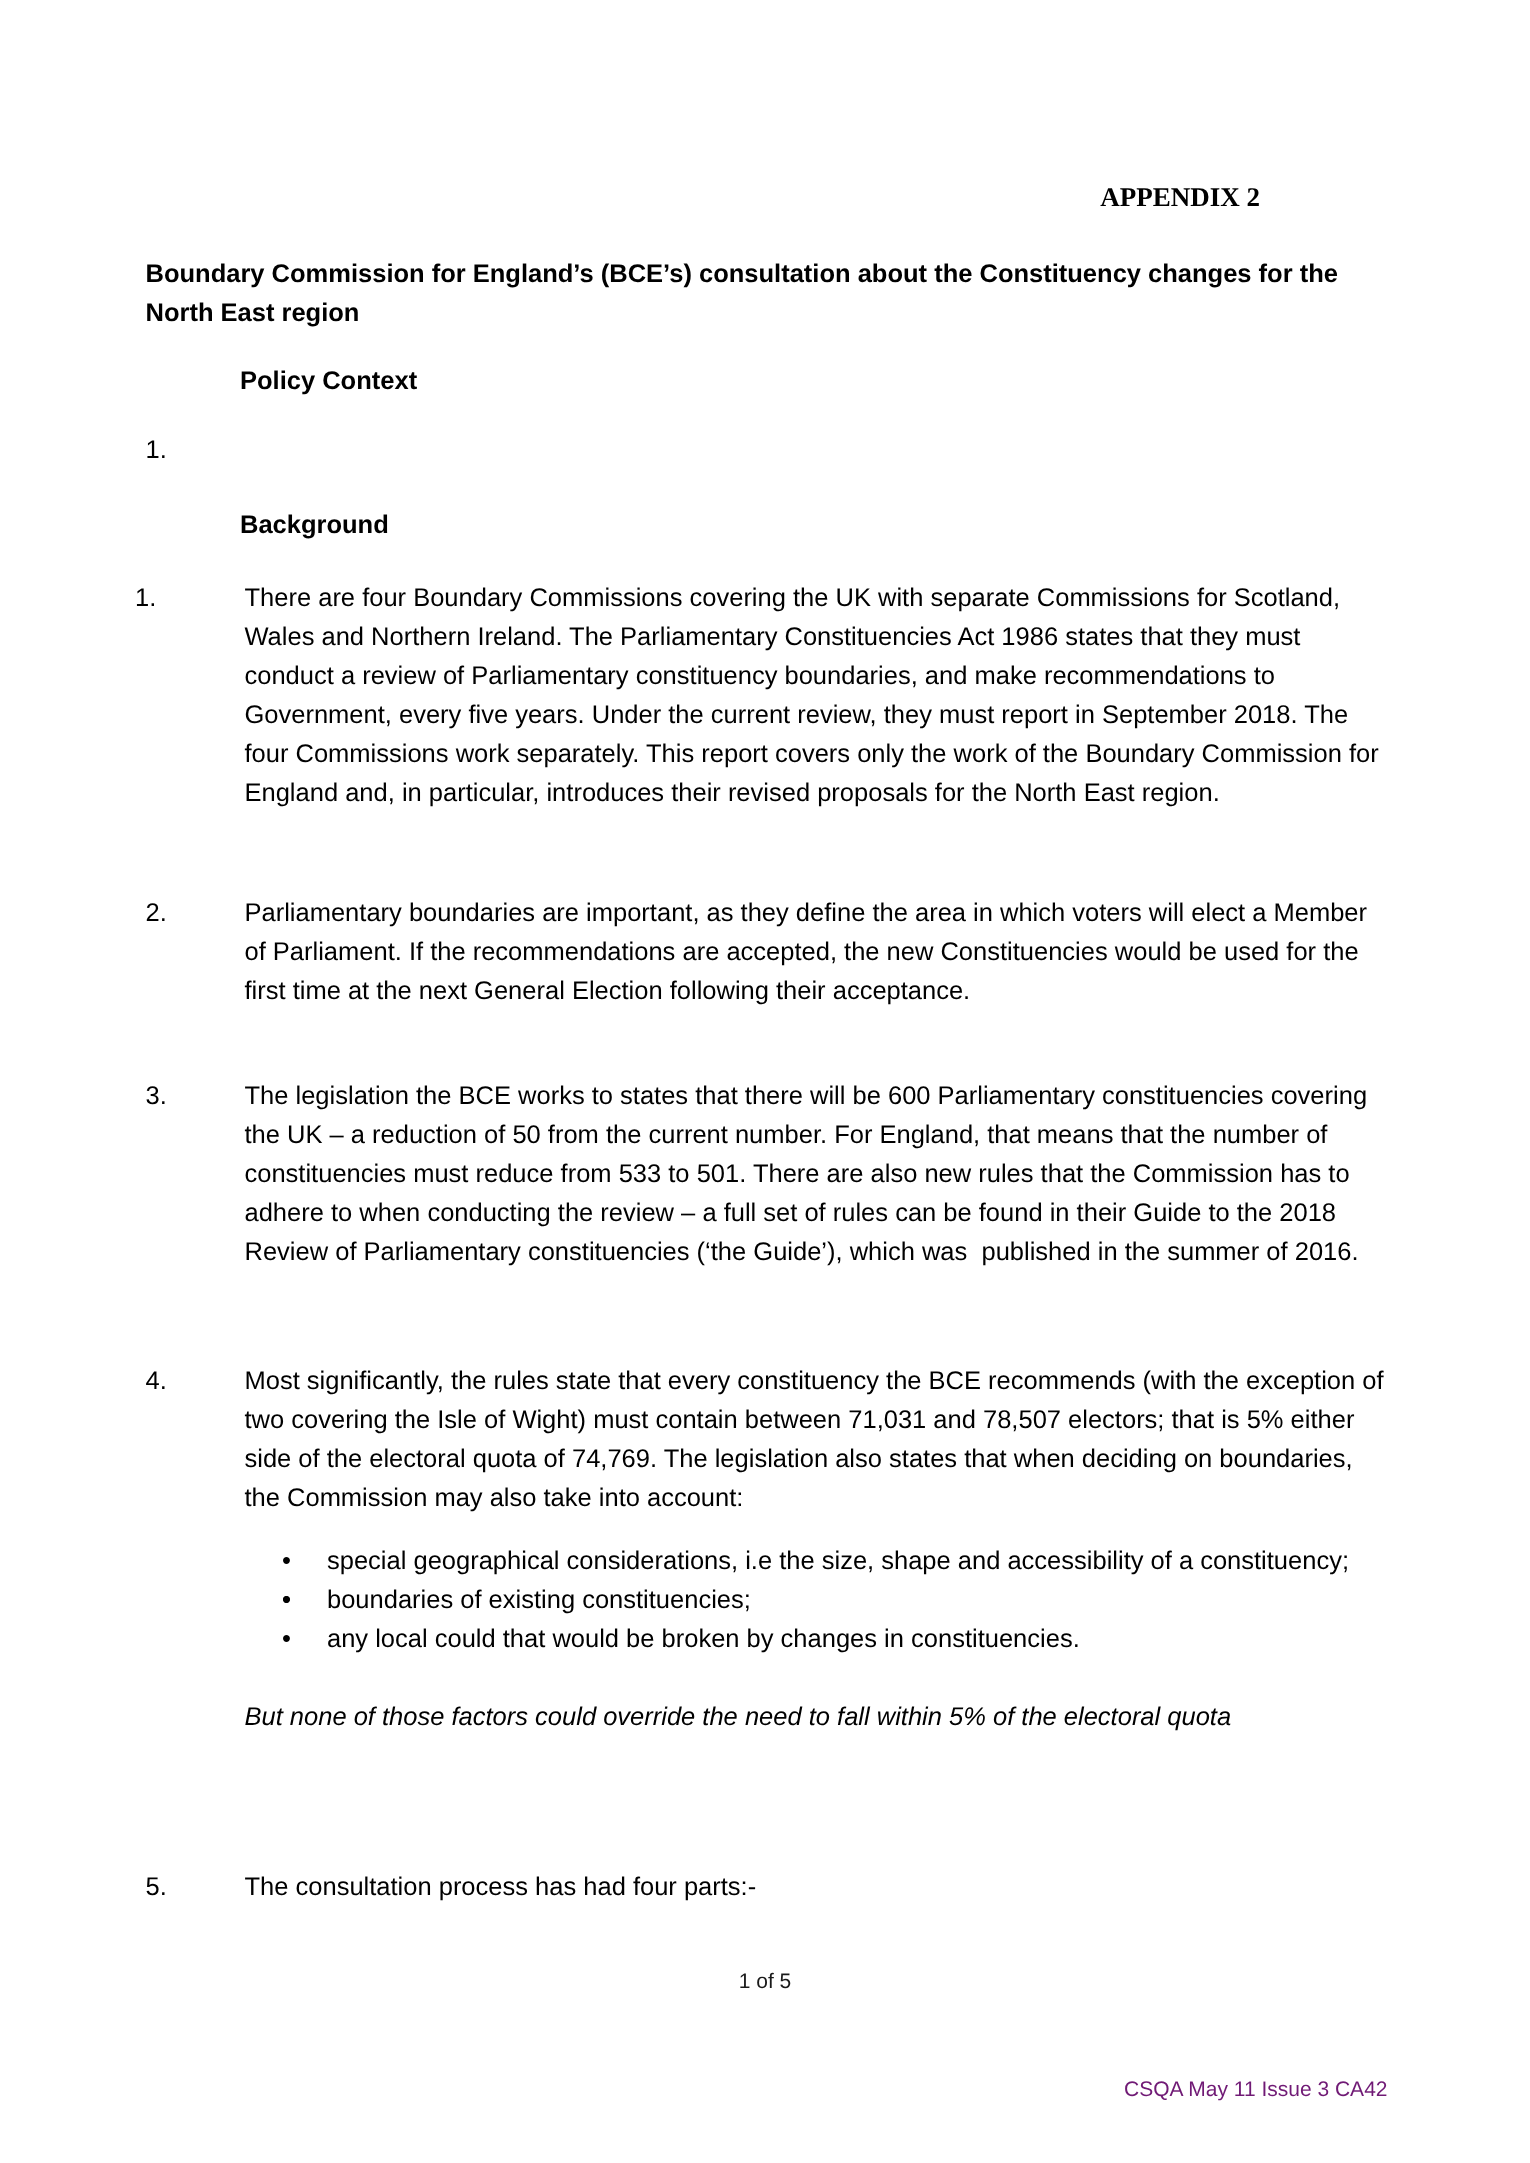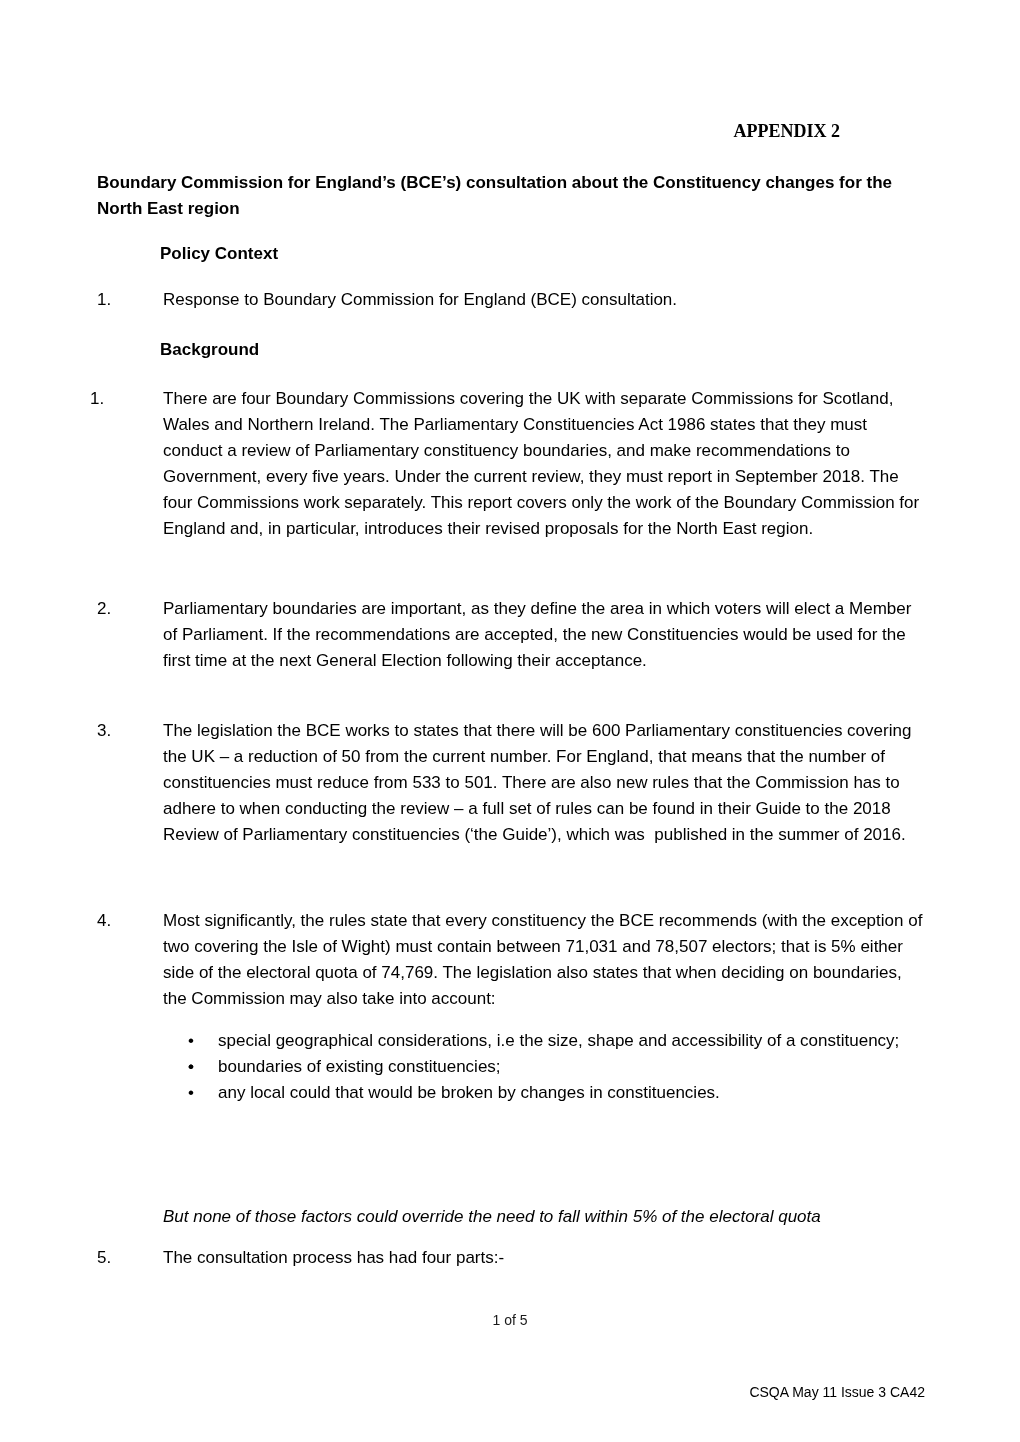--- a/index.html
+++ b/index.html
@@ -48,50 +48,49 @@
   .p5 { top: 1245px; }
   .bullets { top: 1028px; left: 0; width: 1020px; }
   .bullet-item { position: relative; }
   .bullet-item .marker {
     position: absolute; left: 188px; top: 0;
   }
   .bullet-item .btext {
     margin-left: 218px; width: 710px;
   }
   .italic-note {
-    top: 1204px; left: 163px; width: 780px;
+    top: 1132px; left: 163px; width: 780px;
     font-style: italic;
   }
   .footer-pagenum {
     top: 1311px; left: 430px; width: 160px;
     text-align: center;
     font-size: 14px; line-height: 18px;
     color: #1a1a1a;
   }
   .footer-ref {
     top: 1383px; left: 620px; width: 305px;
     text-align: right;
     font-size: 14px; line-height: 18px;
-    color: #000000;
+    color: #701a75;
   }
 </style>
 </head>
 <body>
 
 <div class="page">
 
   <div class="blk appendix">APPENDIX 2</div>
 
   <div class="blk doc-title">Boundary Commission for England’s (BCE’s) consultation about the Constituency changes for the North East region</div>
 
   <div class="blk sec-heading h-policy">Policy Context</div>
 
   <div class="blk para p-policy-item">
     <span class="num">1.</span>
-    <div class="ptext">Response to Boundary Commission for England (BCE) consultation.</div>
   </div>
 
   <div class="blk sec-heading h-background">Background</div>
 
   <div class="blk para p1">
     <span class="num num-first">1.</span>
     <div class="ptext">There are four Boundary Commissions covering the UK with separate Commissions for Scotland, Wales and Northern Ireland. The Parliamentary Constituencies Act 1986 states that they must conduct a review of Parliamentary constituency boundaries, and make recommendations to Government, every five years. Under the current review, they must report in September 2018. The four Commissions work separately. This report covers only the work of the Boundary Commission for England and, in particular, introduces their revised proposals for the North East region.</div>
   </div>
 
   <div class="blk para p2">

